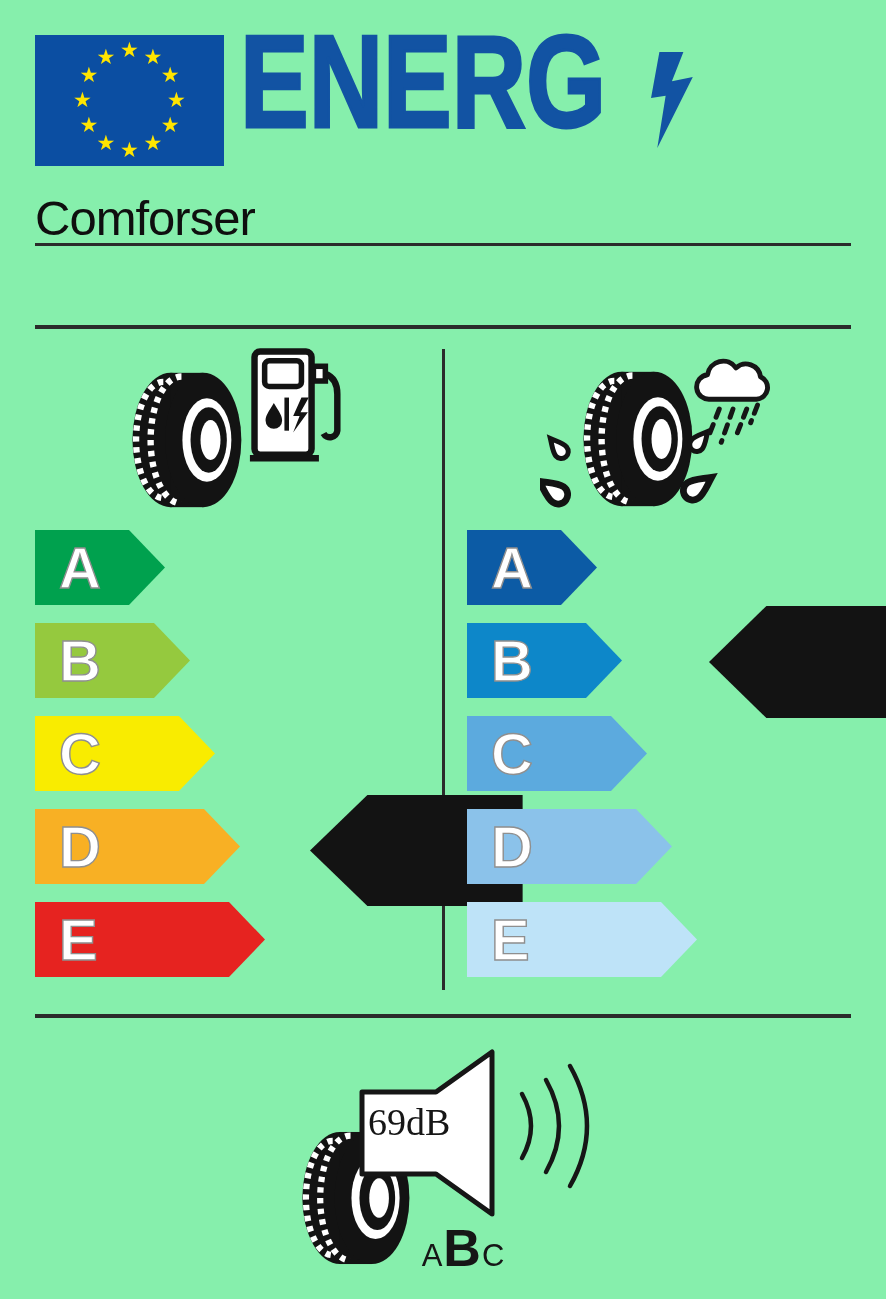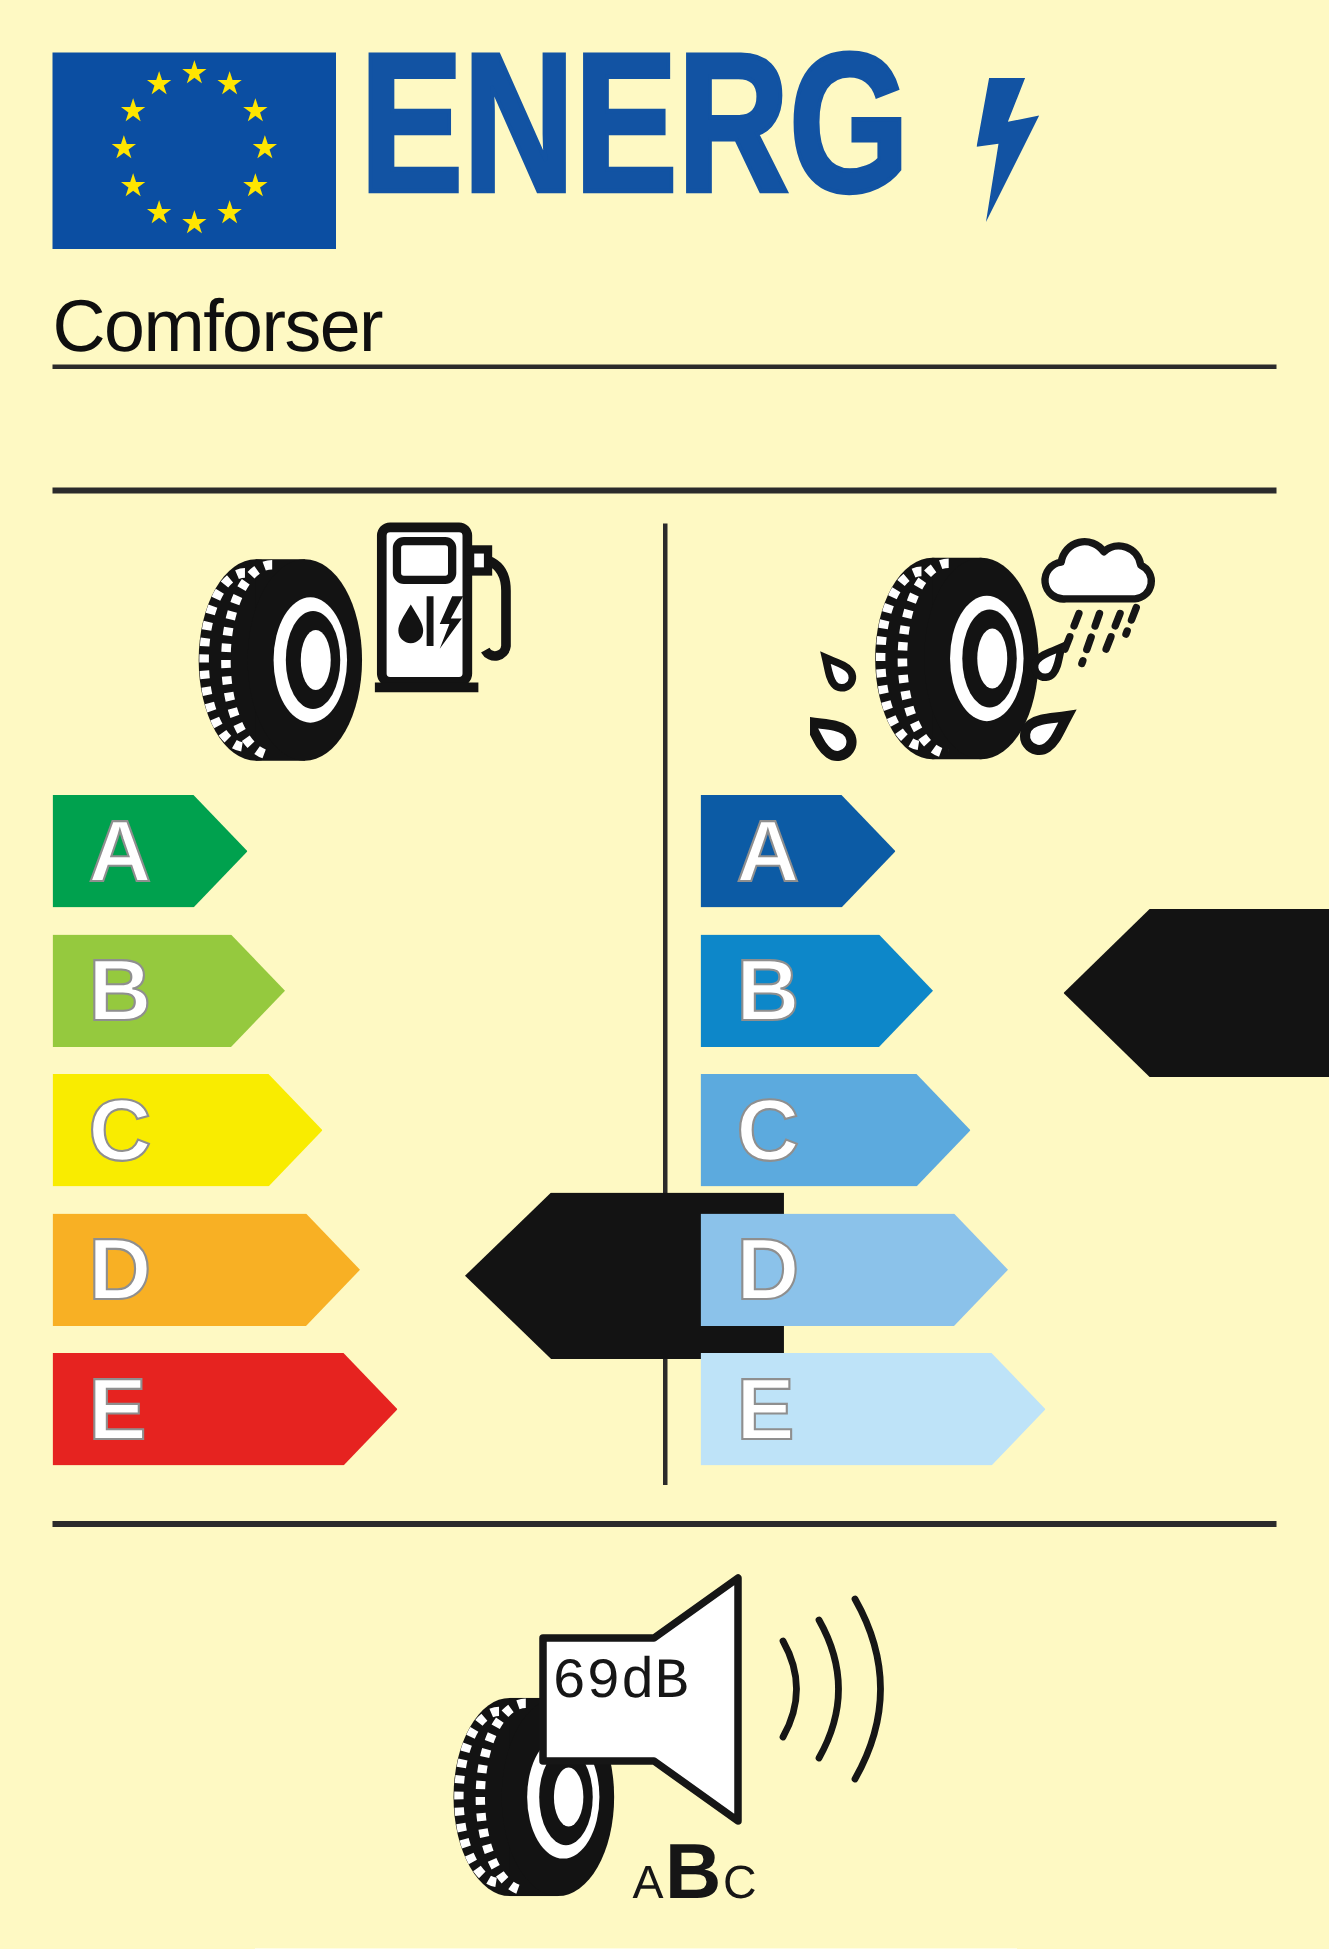--- a/index.html
+++ b/index.html
@@ -1,16 +1,16 @@
 <!DOCTYPE html>
 <html><head>
 <meta charset="utf-8">
 <style>
   html,body{margin:0;padding:0;background:#fff;}
-  .label{position:relative;width:886px;height:1299px;background:#fef9c3;overflow:hidden;
+  .label{position:relative;width:886px;height:1299px;background:#86efac;overflow:hidden;
          font-family:"Liberation Sans",sans-serif;}
 
   
   .eu-flag{position:absolute;left:35px;top:35px;width:189px;height:131px;background:#0b4ea2;}
   .star{position:absolute;transform:translate(-50%,-50%);font-size:21px;line-height:1;color:#ffe500;}
   .star::before{content:"★";}
   .energ-text{position:absolute;left:240px;top:16px;font-size:132px;line-height:1;font-weight:bold;
               color:#1253a3;letter-spacing:0;transform:scaleX(0.78);transform-origin:0 0;
               -webkit-text-stroke:3px #1253a3;white-space:nowrap;}
   .bolt-logo{position:absolute;left:651px;top:52px;}
@@ -49,21 +49,21 @@
             box-sizing:border-box;padding-left:24%;
             clip-path:polygon(0 50%,27% 0,100% 0,100% 100%,27% 100%);}
   .selector span{font-size:84px;font-weight:bold;color:#fff;line-height:1;}
   .sel-fuel{left:310px;top:795px;width:110px;height:111px;}
   .sel-wet{left:709px;top:606px;width:112px;height:112px;}
 
   
   .tire-noise{position:absolute;left:297px;top:1123px;width:116px;height:150px;z-index:1;}
   .speaker{position:absolute;left:358px;top:1048px;width:140px;height:170px;z-index:2;}
   .db-value{position:absolute;left:368px;top:1100px;width:108px;z-index:3;text-align:left;
-            font-family:Liberation Mono, monospace;font-size:38px;color:#161616;white-space:nowrap;}
+            font-family:Liberation Serif, serif;font-size:38px;color:#161616;white-space:nowrap;}
   .sound-waves{position:absolute;left:512px;top:1056px;width:95px;height:140px;}
   .noise-scale{position:absolute;left:408px;top:1218px;width:110px;z-index:3;display:flex;
                align-items:baseline;justify-content:center;gap:1px;color:#161616;}
   .noise-scale .n-sm{font-size:31px;}
   .noise-scale .n-big{font-size:52px;font-weight:bold;}
 </style>
 </head>
 <body>
 
 <div class="label">

